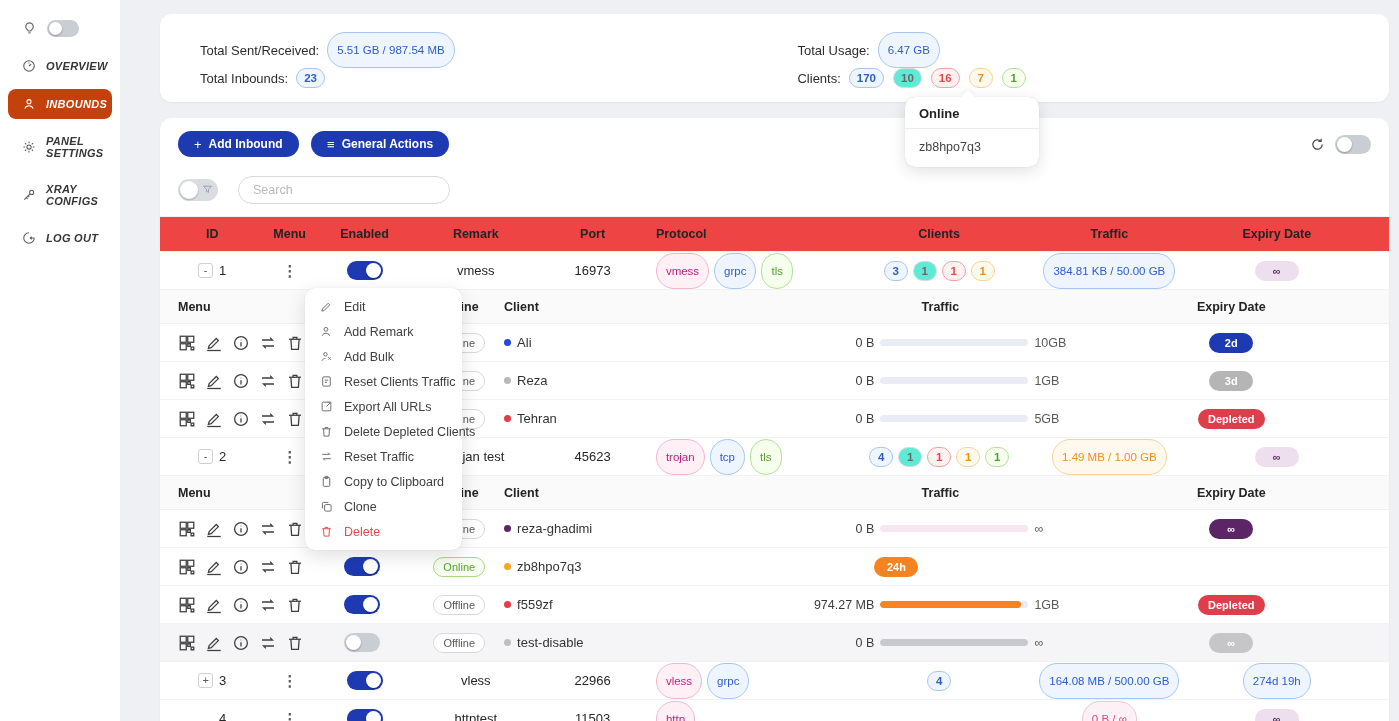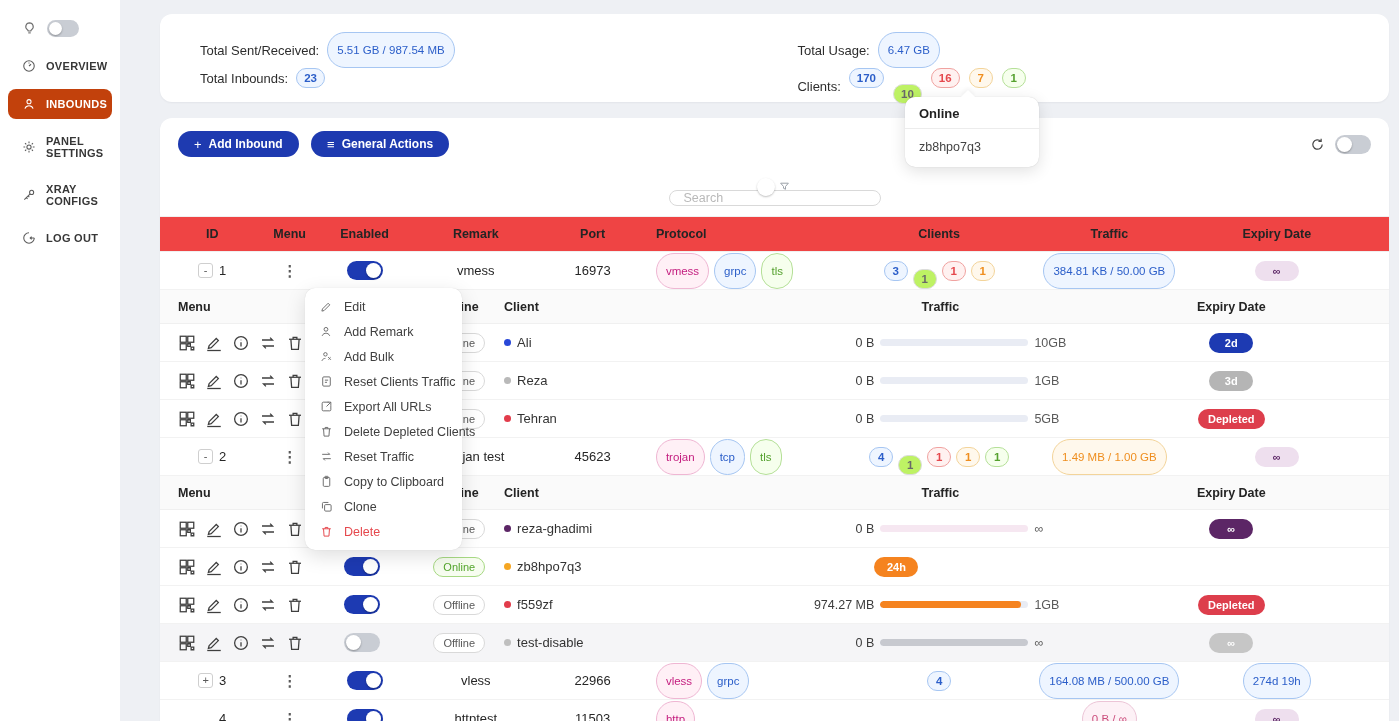--- a/index.html
+++ b/index.html
@@ -1,40 +1,40 @@
 <!DOCTYPE html>
 <html><head>
 <meta charset="utf-8">
 <style>
   * { box-sizing: border-box; margin: 0; padding: 0; }
   html,body { width:1399px; height:721px; overflow:hidden; }
   body { font-family:"Liberation Sans", sans-serif; background:#eef0f4; position:relative; color:#262626; }
 
   
-  .sidebar { position:absolute; left:0; top:0; width:120px; height:721px; background:#ffffff; z-index:10; }
+  .sidebar { position:absolute; left:0; top:0; width:120px; height:721px; background:#ffffff; z-index:10;font-style:italic; }
   .side-top { display:flex; align-items:center; gap:10px; padding:20px 0 6px 22px; }
   .side-top svg { width:15px; height:15px; color:#6f6f6f; }
   .nav-item { display:flex; align-items:center; gap:10px; margin:8px 8px; padding:8px 6px 8px 14px; border-radius:8px;
               font-size:11px; font-weight:600; letter-spacing:.3px; color:#373737; cursor:pointer; }
   .nav-item svg { width:14px; height:14px; color:#5a5a5a; flex:0 0 auto; }
   .nav-item.active { background:#c2410c; color:#ffffff; }
   .nav-item.active svg { color:#ffffff; }
 
   
   .switch { width:36px; height:19px; border-radius:10px; background:#c9cdd4; position:relative; display:inline-block; cursor:pointer; flex:0 0 auto; }
   .switch .knob { position:absolute; top:2px; left:2px; width:15px; height:15px; border-radius:50%; background:#fff; box-shadow:0 1px 2px rgba(0,0,0,.3); }
   .switch.on { background:#1d3ab2; }
   .switch.on .knob { left:auto; right:2px; }
   .switch.small { width:32px; height:17px; }
   .switch.small .knob { width:13px; height:13px; }
 
   .badge { display:inline-flex; align-items:center; justify-content:center; height:20px; padding:17px 9px; border-radius:999px;
            font-size:11.5px; font-weight:500; border:1px solid; background:#fff; white-space:nowrap; }
   .badge.blue    { background:#eef5ff; border-color:#a6c6f2; color:#2b5ec9; }
-  .badge.gray    { background:#bef264; border-color:#dcdcdc; color:#696969;margin-top:16px; }
+  .badge.gray    { background:#5eead4; border-color:#dcdcdc; color:#696969; }
   .badge.red     { background:#fff1f0; border-color:#f0a2a0; color:#e5484d; }
   .badge.orange  { background:#fff8ec; border-color:#f3d49a; color:#ef8e1f; }
   .badge.green   { background:#f6ffed; border-color:#b5e098; color:#55a12e; }
   .badge.magenta { background:#fff0f6; border-color:#efb6d3; color:#c41d7f; }
   .badge.pink    { background:#fdf1f6; border-color:#ecc5d7; color:#cb4d7c; }
   .cbadge { min-width:24px; padding:0 7px; font-weight:600; }
 
   .pill { display:inline-flex; align-items:center; justify-content:center; min-width:44px; height:20px; padding:0 10px;
           border-radius:999px; font-size:11px; font-weight:700; color:#fff; white-space:nowrap; }
   .pill.navy { background:#1d3ab2; } .pill.gray { background:#b5b5b5; } .pill.red { background:#dd3e4c; }
@@ -56,21 +56,21 @@
   .stat-badges { display:flex; gap:9px; }
 
   .table-card { min-height:620px; padding-top:14px; overflow:hidden; }
   .toolbar { display:flex; align-items:center; justify-content:space-between; padding:0 18px; height:24px; }
   .btn { display:inline-flex; align-items:center; gap:7px; height:26px; padding:0 16px; border:none; border-radius:999px;
          background:#1e3ab0; color:#fff; font-size:12px; font-weight:600; font-family:inherit; cursor:pointer; margin-right:8px; }
   .btn .btn-ic { font-size:13px; font-weight:400; }
   .toolbar-right { display:flex; align-items:center; gap:10px; }
   .toolbar-right svg { width:15px; height:15px; color:#4a4a4a; cursor:pointer; }
 
-  .search-row { display:flex; align-items:center; gap:14px; padding:0 18px; margin-top:20px; height:28px;flex-direction:column; }
+  .search-row { display:flex; align-items:center; gap:20px; padding:0 18px; margin-top:20px; height:28px; }
   .filter-toggle { width:40px; height:22px; border-radius:11px; background:#d9dce1; position:relative; cursor:pointer; }
   .filter-toggle .knob { position:absolute; top:2px; left:2px; width:18px; height:18px; border-radius:50%; background:#fff; box-shadow:0 1px 2px rgba(0,0,0,.25); }
   .filter-toggle svg { position:absolute; right:5px; top:5px; width:11px; height:11px; color:#9aa0a8; }
   .search-input { width:212px; height:28px; border:1px solid #d9d9d9; border-radius:14px; padding:0 14px; font-size:12.5px;
                   font-family:inherit; color:#333; outline:none; }
   .search-input::placeholder { color:#b9b9b9; }
 
   
   .tbl { margin-top:12px; }
   .t-row, .t-head { display:grid; grid-template-columns:8.5% 4.1% 8.1% 10% 9% 17.6% 12.2% 15.5% 15%; align-items:center; }

